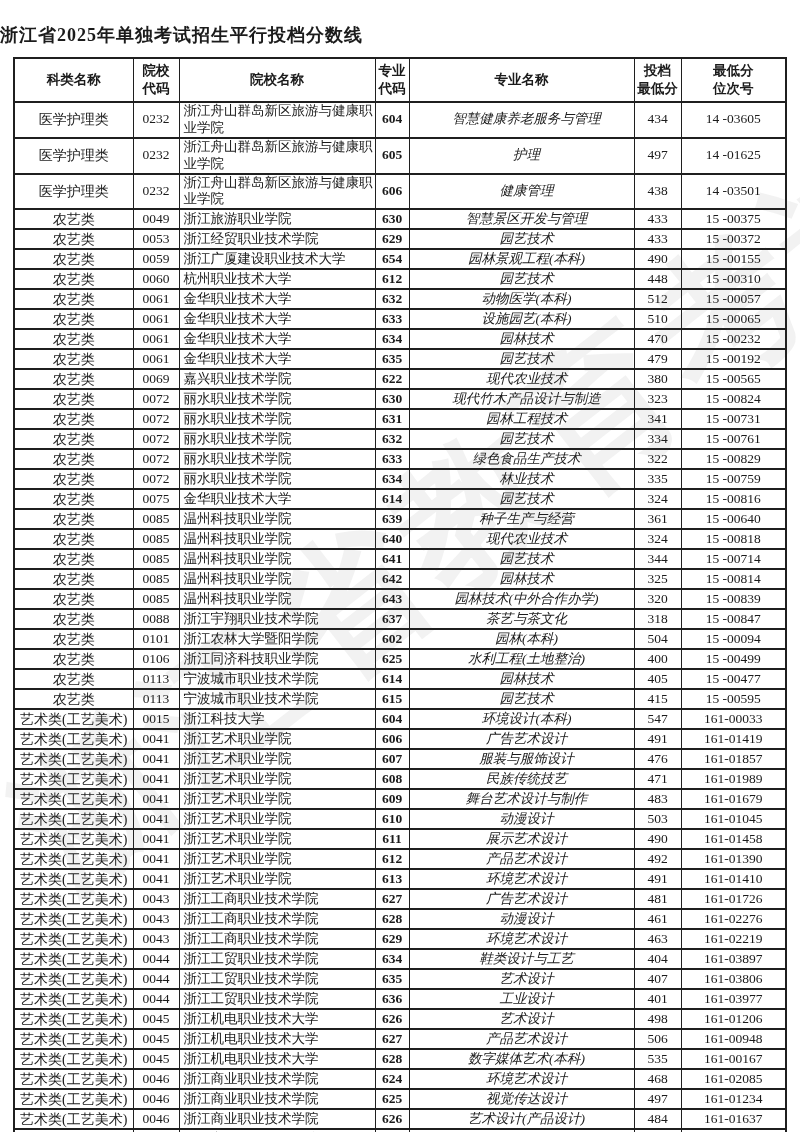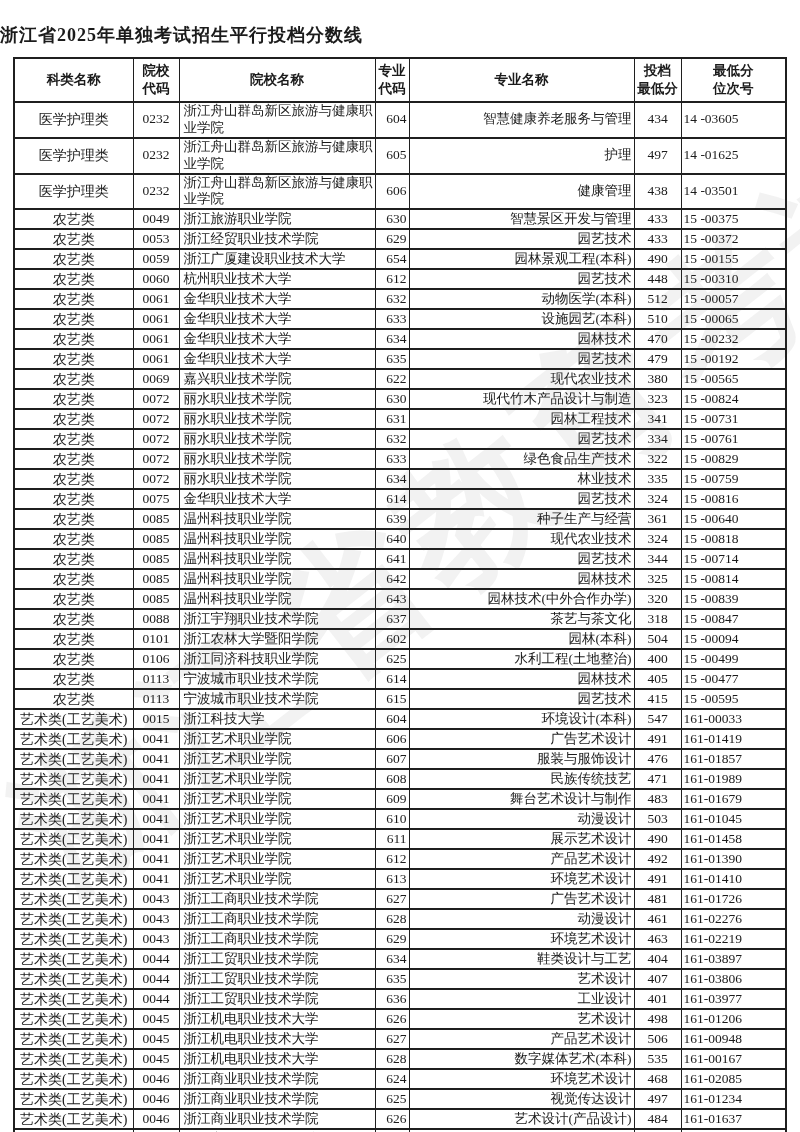--- a/index.html
+++ b/index.html
@@ -67,24 +67,24 @@
   .score-table td{
     height:18px;
     font-size:13.5px;
     line-height:1.25;
     vertical-align:middle;
     padding:0 2px;
   }
   .score-table td.c0{text-align:center;font-size:14px;white-space:nowrap;}
   .score-table td.c1{text-align:center;margin-top:20px;}
   .score-table td.c2{text-align:left;padding-left:4px;}
-  .score-table td.c3{text-align:right;}
-  .score-table td.c4{text-align:right;padding-left:12px;}
+  .score-table td.c3{text-align:center;font-weight:bold;}
+  .score-table td.c4{text-align:center;padding-left:12px;font-style:italic;}
   .score-table td.c5{text-align:center;}
-  .score-table td.c6{text-align:left;white-space:nowrap;}
+  .score-table td.c6{text-align:center;white-space:nowrap;}
 </style>
 </head>
 <body>
 
 <div class="page">
 
   <div class="watermark">浙江省教育考试院</div>
 
   <h1 class="title">浙江省2025年单独考试招生平行投档分数线</h1>
 

